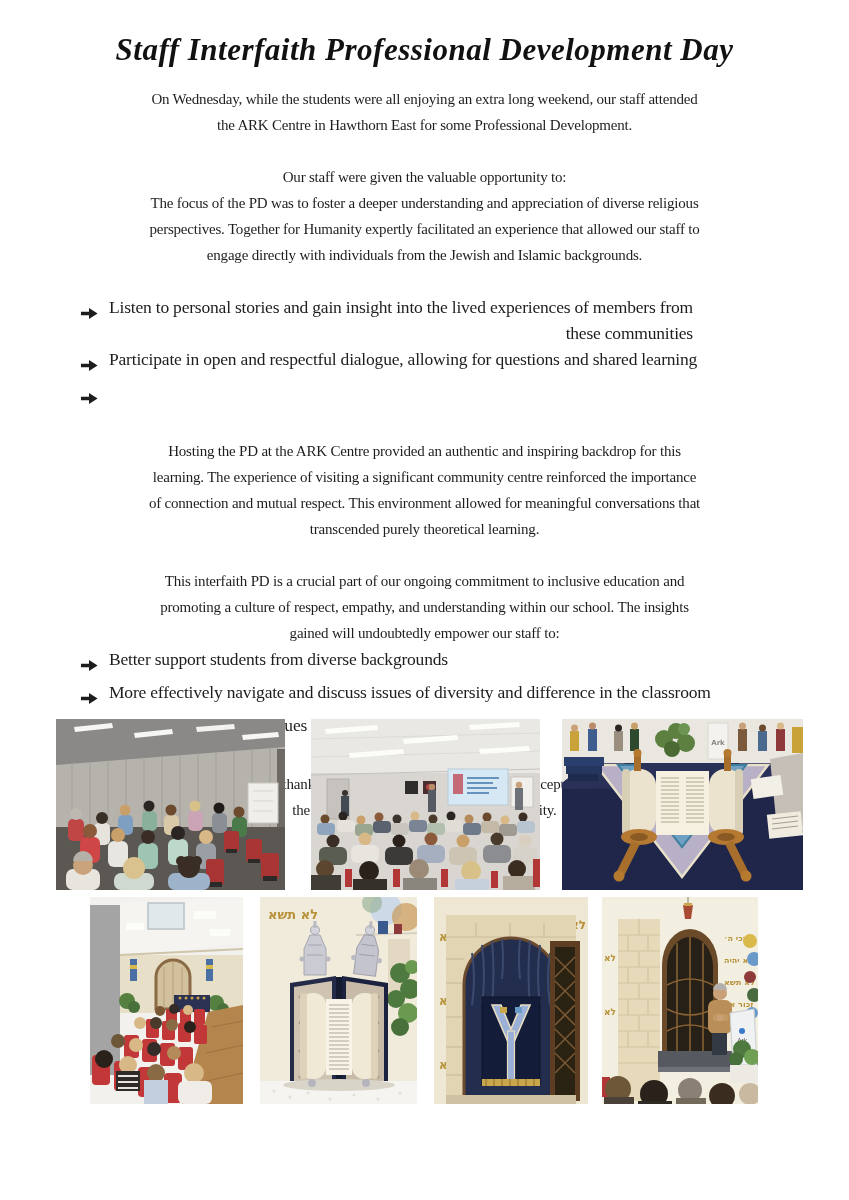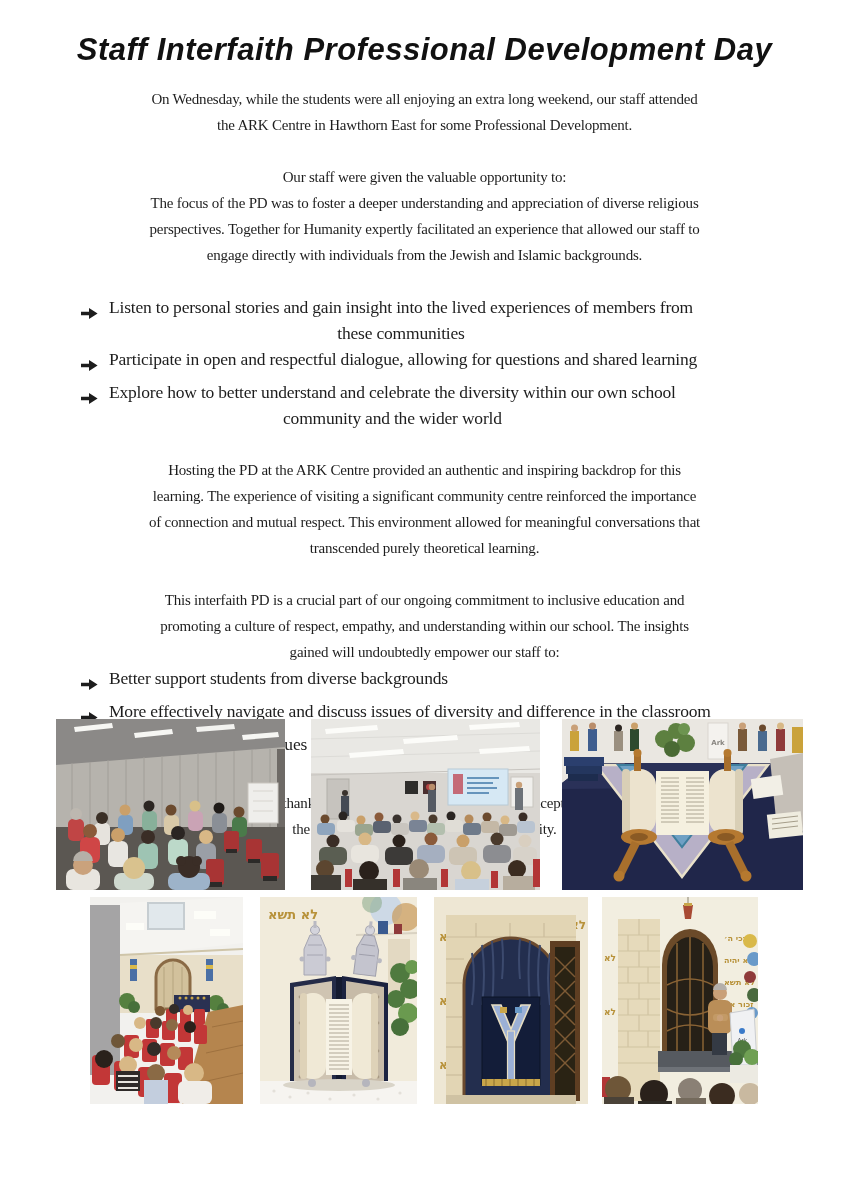--- a/index.html
+++ b/index.html
@@ -1,23 +1,23 @@
 <!DOCTYPE html>
 <html><head>
 <meta charset="utf-8">
 <style>
   html,body{margin:0;padding:0;background:#ffffff;}
   .page{position:relative;width:849px;height:1200px;background:#ffffff;overflow:hidden;
         font-family:"Liberation Serif",serif;color:#1d1d1d;}
   .content{position:absolute;top:26px;left:30px;width:789px;text-align:center;}
-  h1.title{margin:0 0 12px 0;font-family:Liberation Sans, sans-serif;font-style:italic;font-weight:700;
+  h1.title{margin:0 0 12px 0;font-family:Liberation Serif, serif;font-style:italic;font-weight:700;
            font-size:31px;line-height:48px;color:#111;letter-spacing:.5px;text-align:center;}
   p.para{margin:0 0 26px 0;font-size:15px;line-height:26px;letter-spacing:-0.2px;white-space:pre-line;}
   p.para.tight{margin-bottom:0;}
-  .blist{margin:0 auto 26px auto;width:735px;text-align:center;}
+  .blist{margin:0 auto 26px auto;width:735px;text-align:right;}
   .bullet{display:flex;align-items:flex-start;gap:11px;padding-left:24px;
           font-size:17.5px;line-height:26px;letter-spacing:-0.2px;}
   .bullet .arrow{flex:0 0 auto;margin-top:7px;}
   .bullet .btext{white-space:pre-line;}
   figure.ph{position:absolute;margin:0;overflow:hidden;background:#ddd;}
   figure.ph svg{display:block;width:100%;height:100%;}
   .heb{font-family:"DejaVu Sans",sans-serif;font-weight:700;}
 </style>
 </head>
 <body>
@@ -44,22 +44,20 @@
       <div class="bullet">
         <span class="arrow"><svg width="17" height="13" viewBox="0 0 17 13">
               <path d="M0 4.8h8V1l8.6 5.5L8 12V8.2H0z" fill="#1d1d1d"></path>
             </svg></span>
         <span class="btext">Participate in open and respectful dialogue, allowing for questions and shared learning</span>
       </div>
       <div class="bullet">
         <span class="arrow"><svg width="17" height="13" viewBox="0 0 17 13">
               <path d="M0 4.8h8V1l8.6 5.5L8 12V8.2H0z" fill="#1d1d1d"></path>
             </svg></span>
-        <span class="btext">Explore how to better understand and celebrate the diversity within our own school
-community and the wider world</span>
       </div>
     </div>
 
     <p class="para">Hosting the PD at the ARK Centre provided an authentic and inspiring backdrop for this
 learning. The experience of visiting a significant community centre reinforced the importance
 of connection and mutual respect. This environment allowed for meaningful conversations that
 transcended purely theoretical learning.</p>
 
     <p class="para tight">This interfaith PD is a crucial part of our ongoing commitment to inclusive education and
 promoting a culture of respect, empathy, and understanding within our school. The insights

